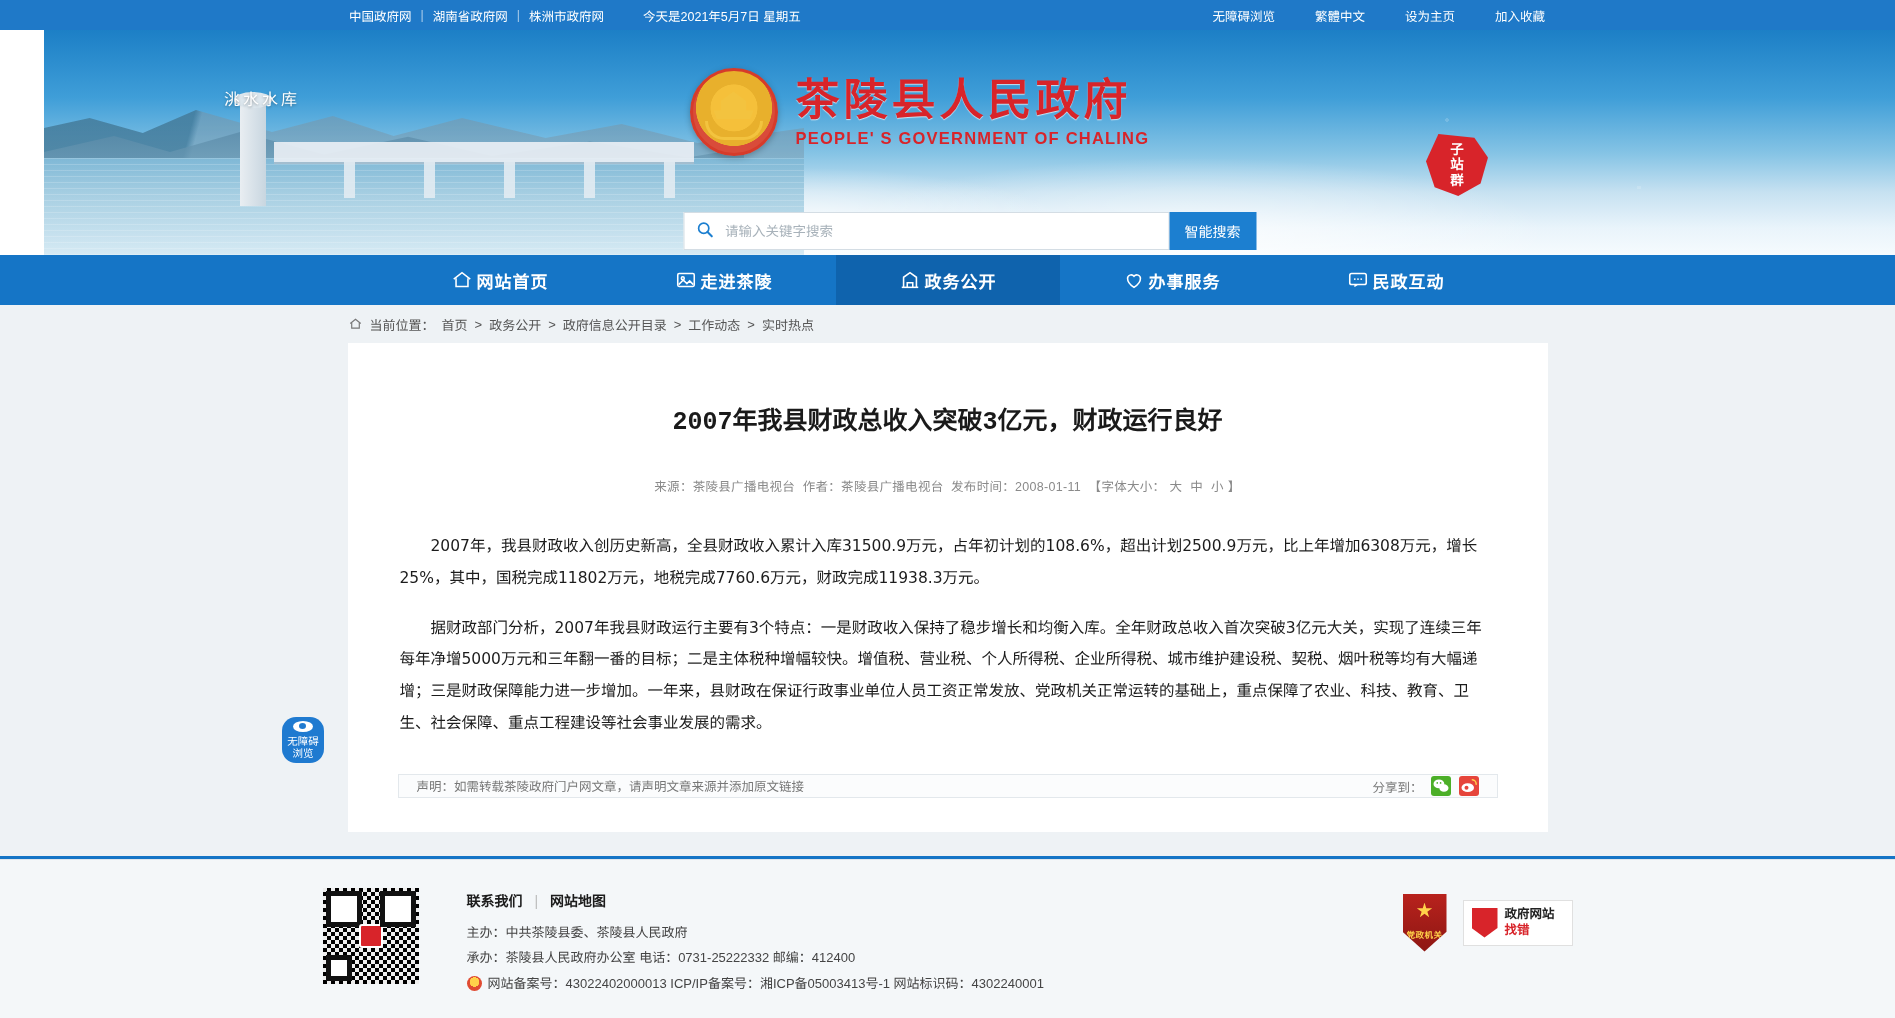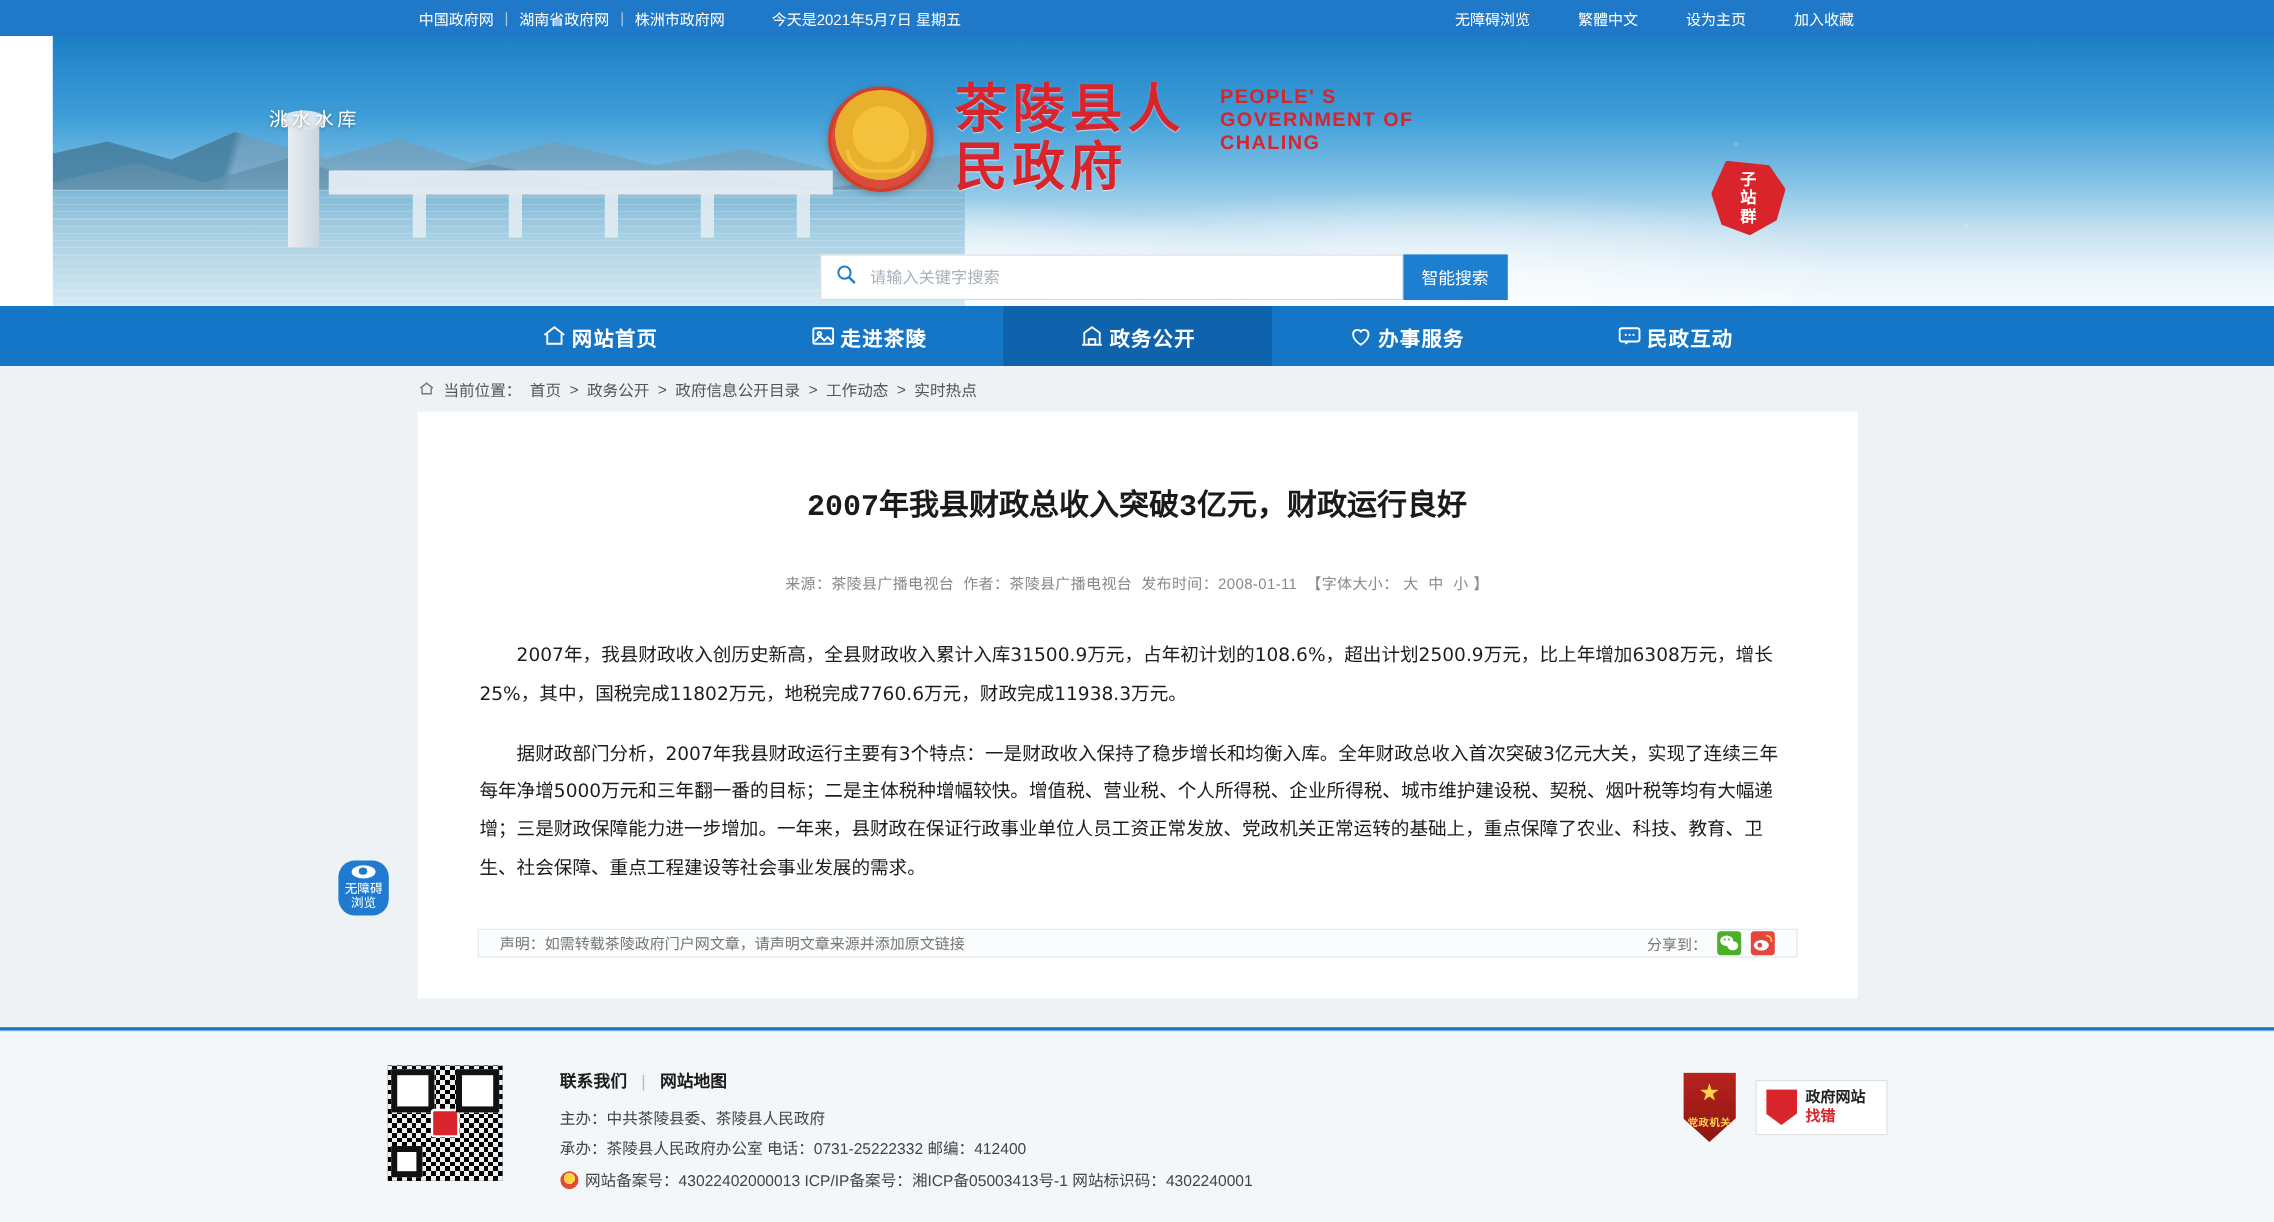--- a/index.html
+++ b/index.html
@@ -122,21 +122,21 @@
     width: 40px; height: 30px;
     background: #f3c33f;
     clip-path: polygon(8% 100%, 0 72%, 18% 72%, 18% 40%, 50% 8%, 82% 40%, 82% 72%, 100% 72%, 92% 100%);
   }
   .emblem::after {
     content: ""; position: absolute; left: 50%; bottom: 13px; transform: translateX(-50%);
     width: 52px; height: 16px;
     border: 3px solid #f3c33f; border-top: none;
     border-radius: 0 0 26px 26px;
   }
-  .brand-text { display: flex; flex-direction: row; justify-content: center; }
+  .brand-text { display: flex; flex-direction: column; justify-content: center; }
   .brand-cn {
     font-family: "DejaVu Serif", "Liberation Serif", serif;
     font-weight: bold; font-size: 44px; color: #d8242a; letter-spacing: 4px;
     text-shadow: 0 1px 1px rgba(255,255,255,.7);
     line-height: 1.1;
   }
   .brand-en {
     font-size: 16.5px; color: #d8242a; letter-spacing: 1.2px; font-weight: bold;
     margin-top: 4px;
   }

